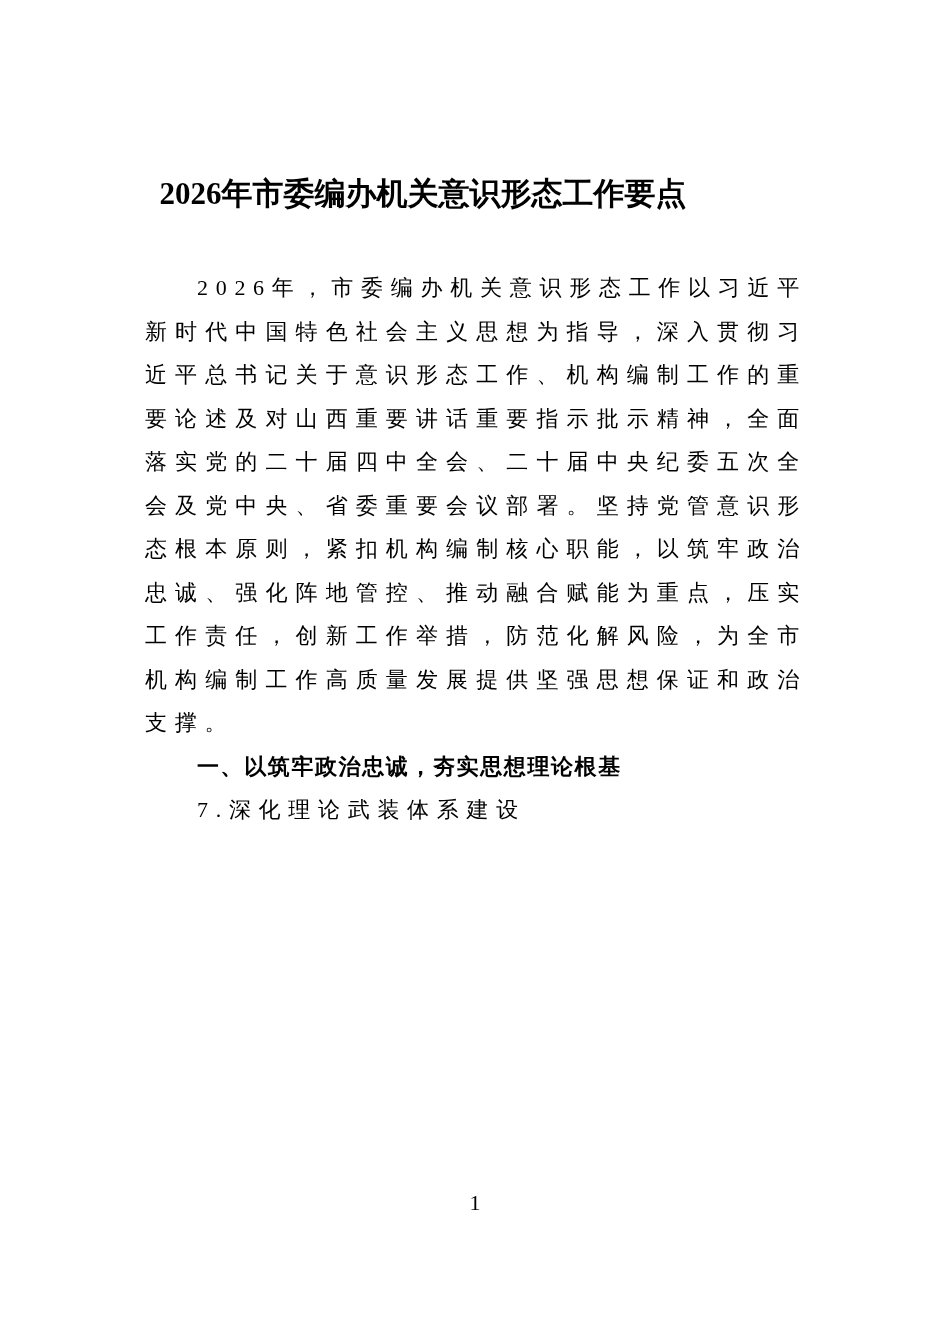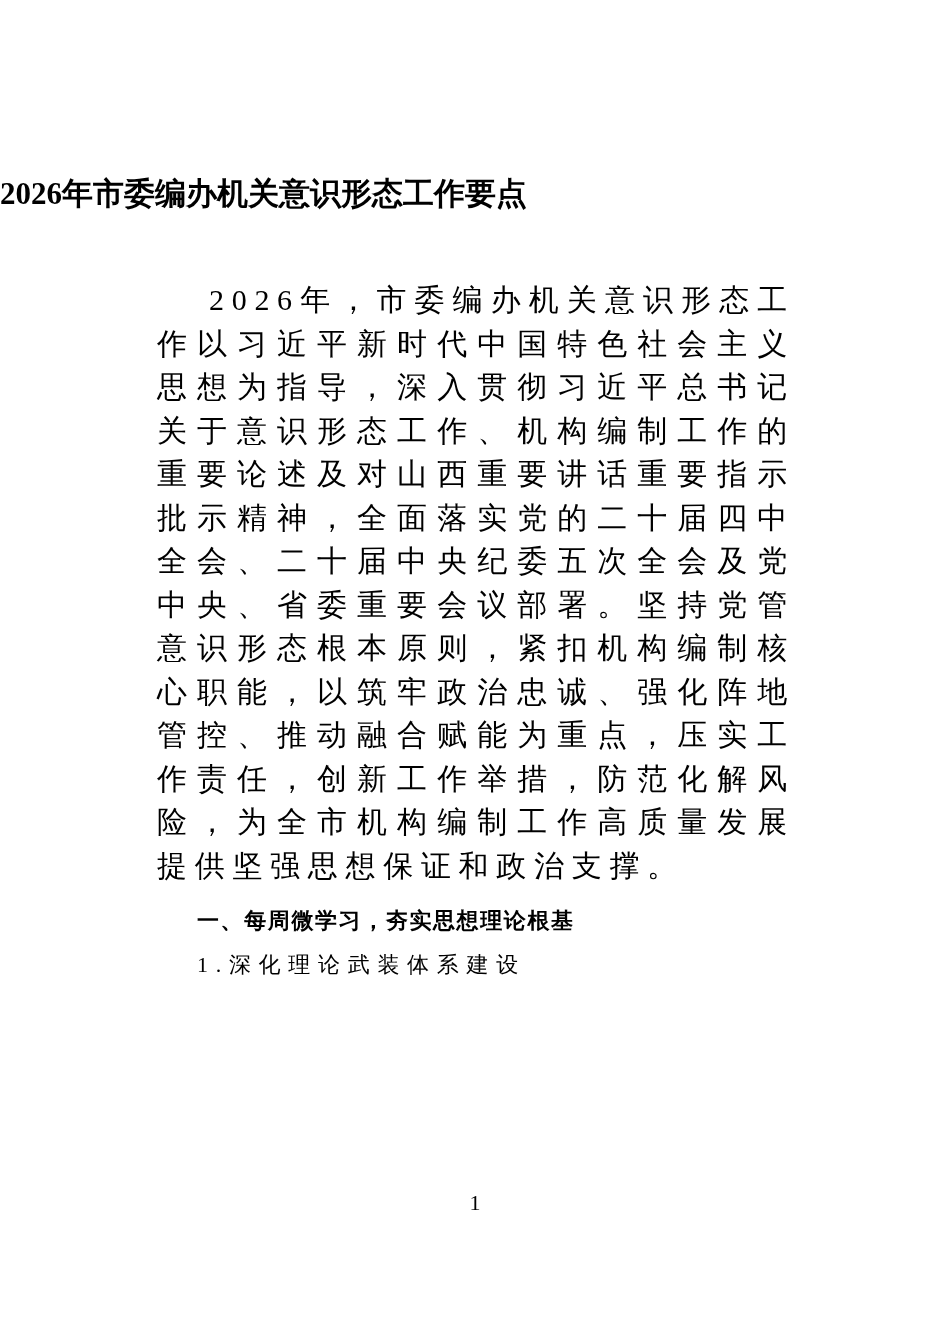--- a/index.html
+++ b/index.html
@@ -20,35 +20,36 @@
       left: 0; top: 0;
       width: 950px;
       height: 1344px;
       background: #ffffff;
     }
     .title {
       position: absolute;
       left: 0;
       top: 168px;
       width: 846px;
+      text-align: center;
       font-size: 31px;
       font-weight: bold;
       line-height: 52px;
       letter-spacing: 0px;
       font-family: "Liberation Serif", "DejaVu Serif", serif;
     }
     .body-text {
       position: absolute;
       left: 145px;
       top: 266px;
       width: 662px;
     }
     .para {
-      margin: 12px;
-      font-size: 30px;
+      margin: 0;
+      font-size: 22px;
       line-height: 43.5px;
       letter-spacing: 7.7px;
       text-align: justify;
       text-align-last: left;
       text-indent: 52px;
       font-family: "Liberation Serif", "DejaVu Serif", serif;
       font-weight: normal;
       word-break: break-all;
     }
     .heading1 {
@@ -82,21 +83,21 @@
 </head>
 <body>
 
 <div class="page">
 
   <div class="title">2026年市委编办机关意识形态工作要点</div>
 
   <div class="body-text">
     <p class="para">2026年，市委编办机关意识形态工作以习近平新时代中国特色社会主义思想为指导，深入贯彻习近平总书记关于意识形态工作、机构编制工作的重要论述及对山西重要讲话重要指示批示精神，全面落实党的二十届四中全会、二十届中央纪委五次全会及党中央、省委重要会议部署。坚持党管意识形态根本原则，紧扣机构编制核心职能，以筑牢政治忠诚、强化阵地管控、推动融合赋能为重点，压实工作责任，创新工作举措，防范化解风险，为全市机构编制工作高质量发展提供坚强思想保证和政治支撑。</p>
 
-    <p class="heading1">一、每周微学习，夯实思想理论根基</p>
+    <p class="heading1">一、以筑牢政治忠诚，夯实思想理论根基</p>
 
-    <p class="heading2">1.深化理论武装体系建设</p>
+    <p class="heading2">7.深化理论武装体系建设</p>
 
   </div>
 
   <div class="page-number">1</div>
 
 </div>
 
 </body></html>

